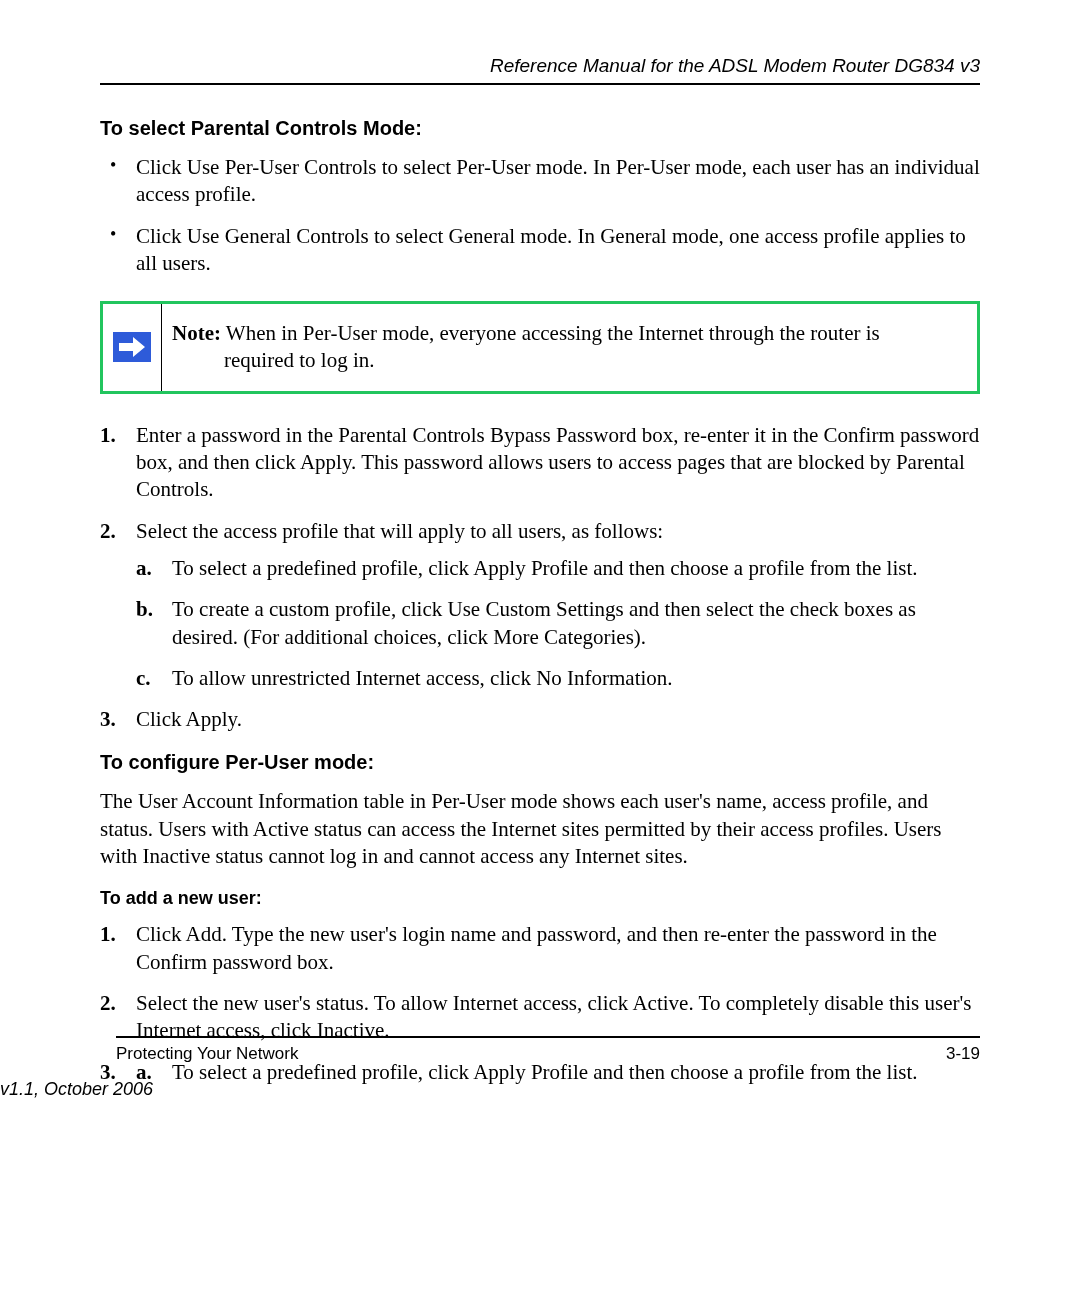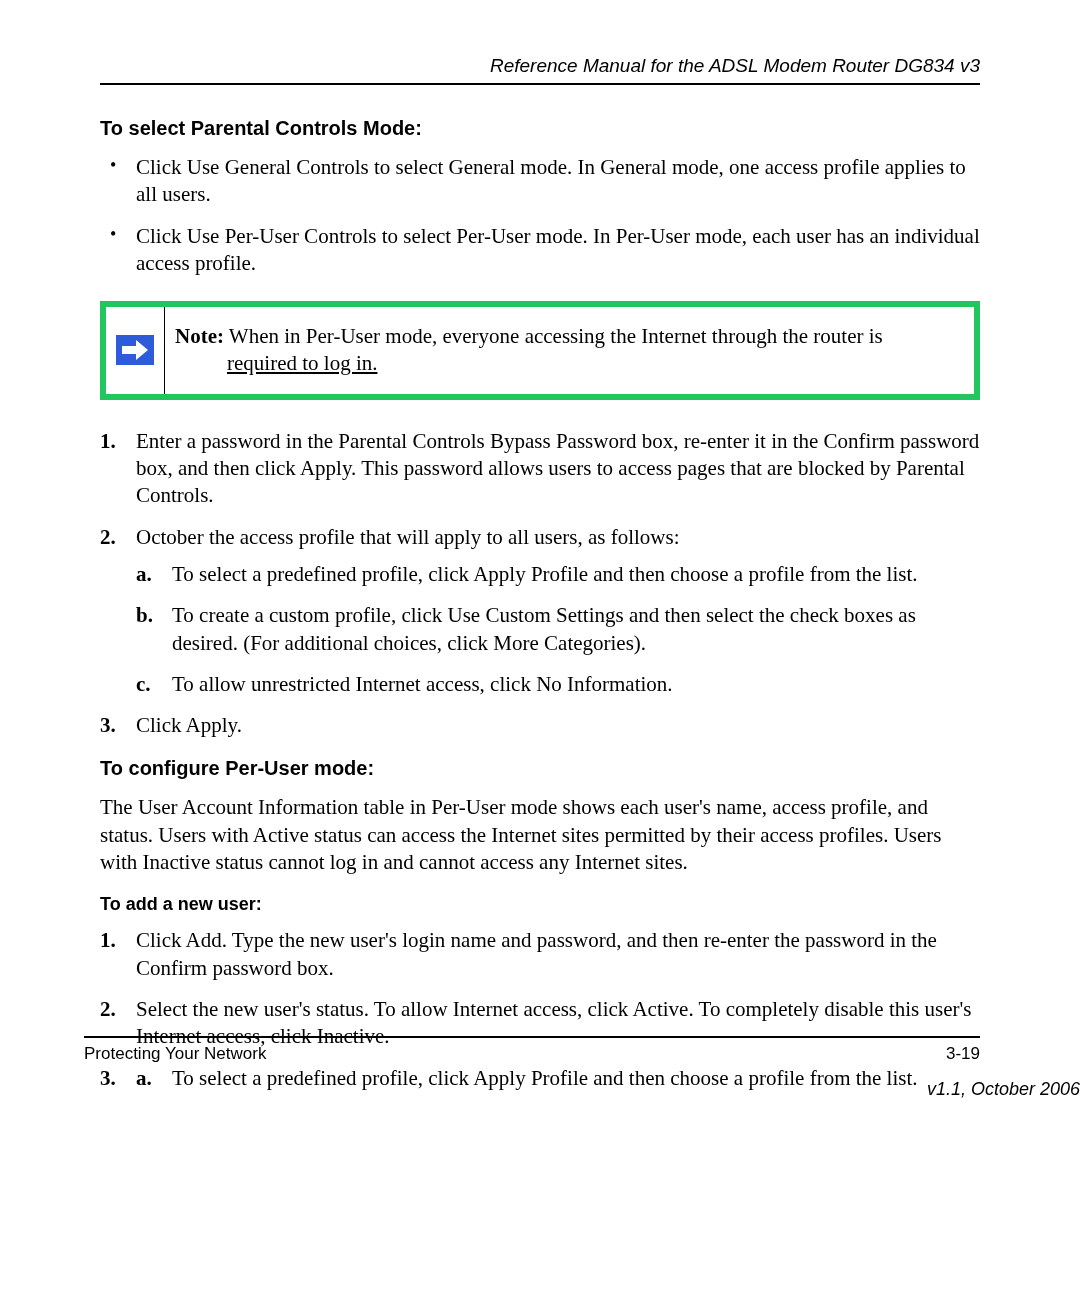--- a/index.html
+++ b/index.html
@@ -95,21 +95,21 @@
     margin-bottom: 14px;
   }
   ol.alpha > li::before {
     content: counter(a, lower-alpha) ".";
     position: absolute;
     left: 0;
     top: 0;
     font-weight: bold;
   }
   .note-box {
-    border: 6px solid #22c55e;
+    border: 3px solid #22c55e;
     display: flex;
     margin: 0 0 28px 0;
   }
   .note-icon-cell {
     border-right: 1px solid #000;
     width: 58px;
     display: flex;
     align-items: center;
     justify-content: center;
     padding: 18px 0;
@@ -119,86 +119,85 @@
     padding: 16px 14px 16px 10px;
     font-size: 21px;
     line-height: 1.3;
   }
   .note-text-cell .note-label {
     font-weight: bold;
   }
   .note-text-cell .note-body-line2 {
     display: block;
     padding-left: 52px;
-    text-decoration: underline;
   }
   .body-para {
     font-size: 21px;
     line-height: 1.3;
     margin: 0 0 14px 0;
   }
   .footer {
     position: absolute;
-    left: 84px;
+    left: 116px;
     right: 100px;
     bottom: 92px;
   }
   .footer-rule {
     border: none;
     border-top: 2px solid #000;
     margin: 0 0 6px 0;
   }
   .footer-row {
     display: flex;
     justify-content: space-between;
     font-family: Arial, Helvetica, sans-serif;
     font-size: 17px;
   }
   .footer-version {
-    text-align: right;
+    text-align: left;
     font-style: italic;
     font-family: Arial, Helvetica, sans-serif;
     font-size: 18px;
     position: absolute;
     left: 0; right: 0;
     bottom: 56px;
   }
   svg.arrow { display:block; }
 </style>
 </head>
 <body>
 
 <div class="page">
 
   <div class="running-head">Reference Manual for the ADSL Modem Router DG834 v3</div>
   <hr class="top-rule">
 
   <div class="sect-head">To select Parental Controls Mode:</div>
   <ul class="bullets">
+    <li>Click Use Per-User Controls to select Per-User mode. In Per-User mode, each user has an individual access profile.</li>
     <li>Click Use General Controls to select General mode. In General mode, one access profile applies to all users.</li>
-    <li>Click Use Per-User Controls to select Per-User mode. In Per-User mode, each user has an individual access profile.</li>
   </ul>
 
   <div class="note-box">
     <div class="note-icon-cell">
       <svg class="arrow" width="38" height="30" viewBox="0 0 38 30">
         <rect x="0" y="0" width="38" height="30" fill="#2e5bd9"></rect>
         <polygon points="6,11 20,11 20,5 32,15 20,25 20,19 6,19" fill="#ffffff"></polygon>
       </svg>
     </div>
     <div class="note-text-cell">
       <span class="note-label">Note:</span><span> When in Per-User mode, everyone accessing the Internet through the router is</span>
       <span class="note-body-line2">required to log in.</span>
     </div>
   </div>
 
   <ol class="num">
     <li>Enter a password in the Parental Controls Bypass Password box, re-enter it in the Confirm password box, and then click Apply. This password allows users to access pages that are blocked by Parental Controls.</li>
     <li>
-      <span>October the access profile that will apply to all users, as follows:</span>
+      <span>Select the access profile that will apply to all users, as follows:</span>
       <ol class="alpha">
         <li>To select a predefined profile, click Apply Profile and then choose a profile from the list.</li>
         <li>To create a custom profile, click Use Custom Settings and then select the check boxes as desired. (For additional choices, click More Categories).</li>
         <li>To allow unrestricted Internet access, click No Information.</li>
       </ol>
     </li>
     <li>Click Apply.</li>
   </ol>
 
   <div class="sect-head">To configure Per-User mode:</div>

